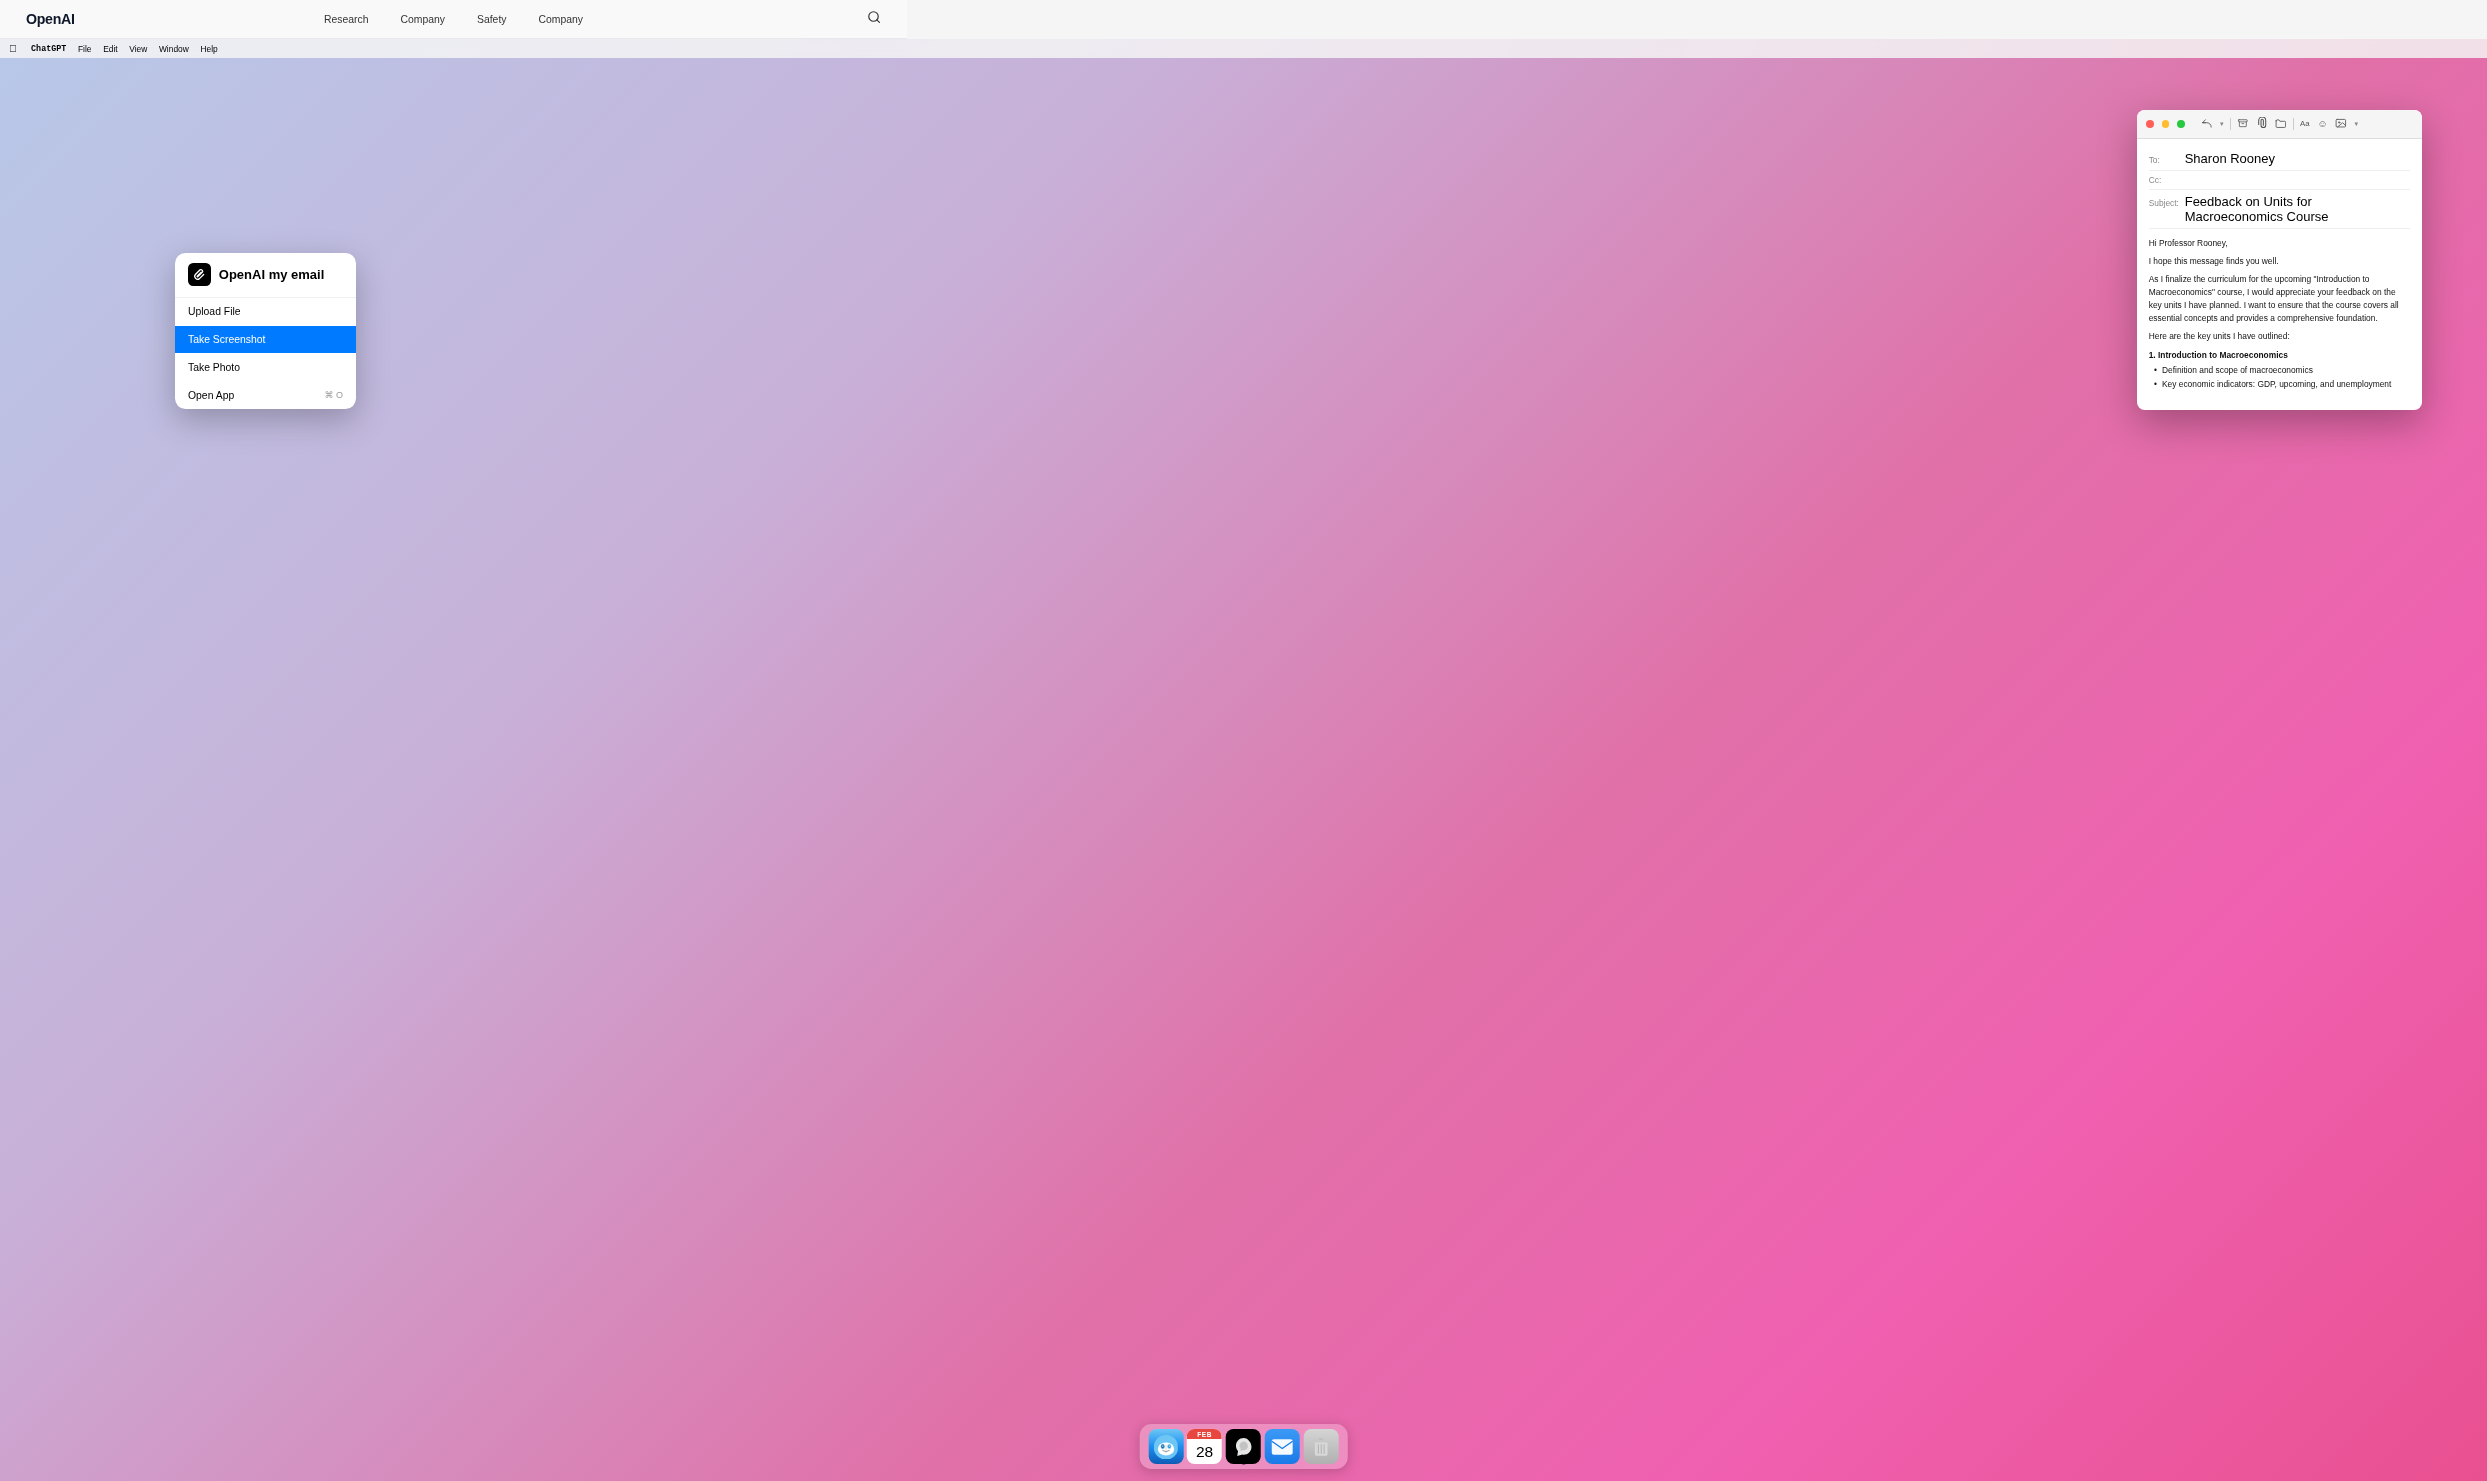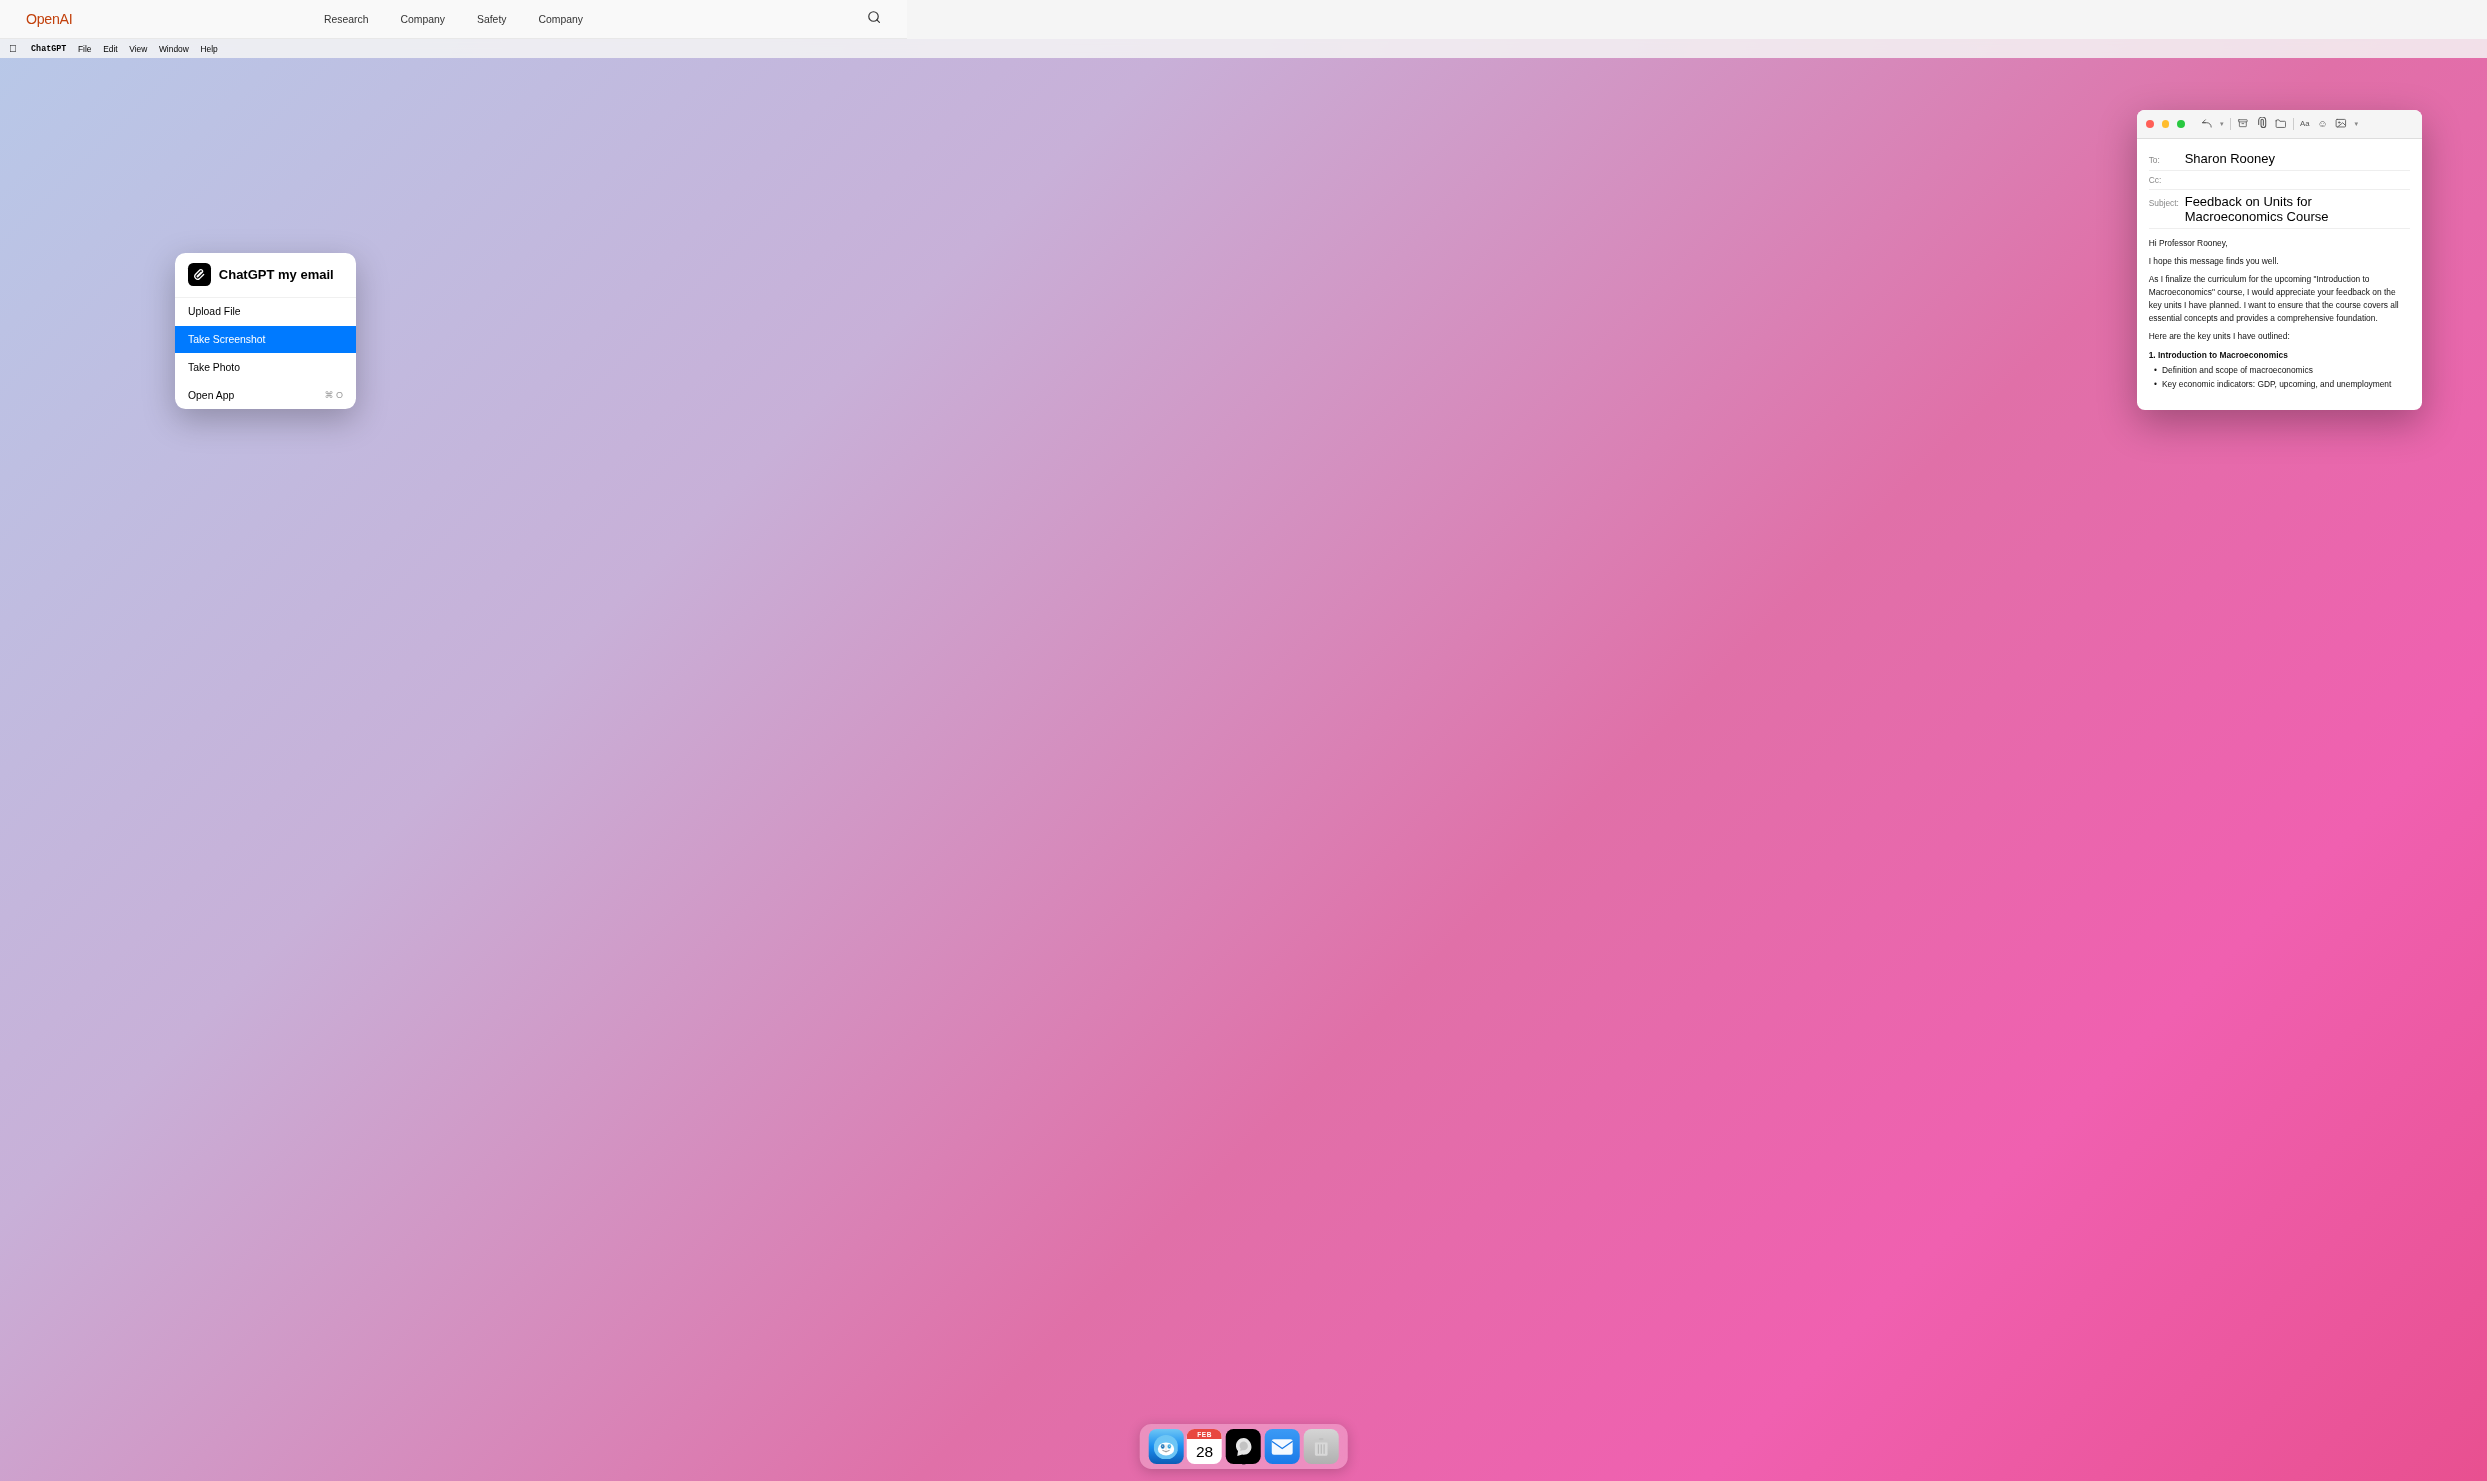--- a/index.html
+++ b/index.html
@@ -20,22 +20,22 @@
       display: flex;
       align-items: center;
       justify-content: space-between;
       padding: 0 26px;
       position: relative;
       z-index: 100;
     }
 
     #nav-logo {
       font-size: 14.2px;
-      font-weight: 400;
-      color: #c2410c;
+      font-weight: 700;
+      color: #0f172a;
       letter-spacing: -0.3px;
       text-align: center;
     }
 
     #nav-links {
       display: flex;
       gap: 32px;
       position: absolute;
       left: 50%;
       transform: translateX(-50%);
@@ -459,21 +459,21 @@
     </div>
   </div>
 
   <div id="attachment-popup">
     <div id="popup-header">
       <div id="paperclip-icon">
         <svg width="13" height="14.2" viewBox="0 0 20 24" fill="none" stroke="#fff" stroke-width="2.2" stroke-linecap="round" stroke-linejoin="round">
           <path d="M17 11l-7 7a5 5 0 01-7-7l8-8a3 3 0 014 4l-8 8a1 1 0 01-1-1l7-7"></path>
         </svg>
       </div>
-      <span id="popup-title">ChatGPT my email</span>
+      <span id="popup-title">OpenAI my email</span>
     </div>
 
     <div class="popup-menu-item">
       <span>Upload File</span>
       <span class="popup-shortcut"></span>
     </div>
     <div class="popup-menu-item active">
       <span>Take Screenshot</span>
       <span class="popup-shortcut"></span>
     </div>

